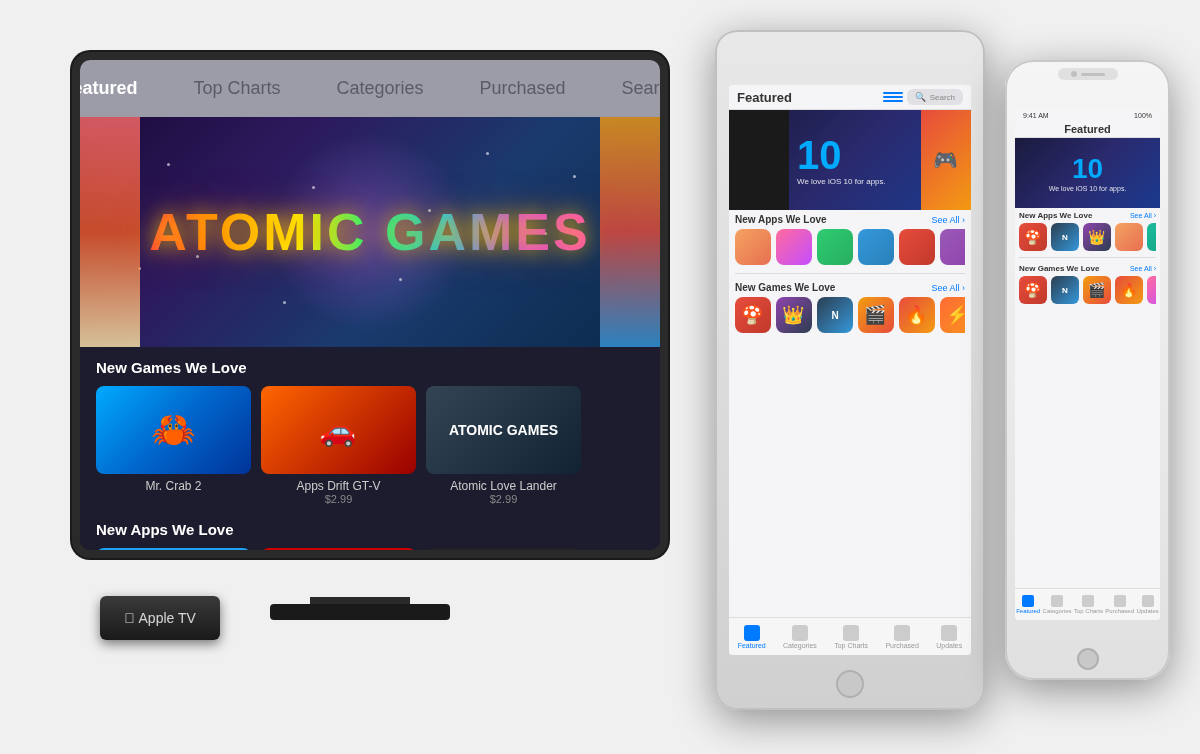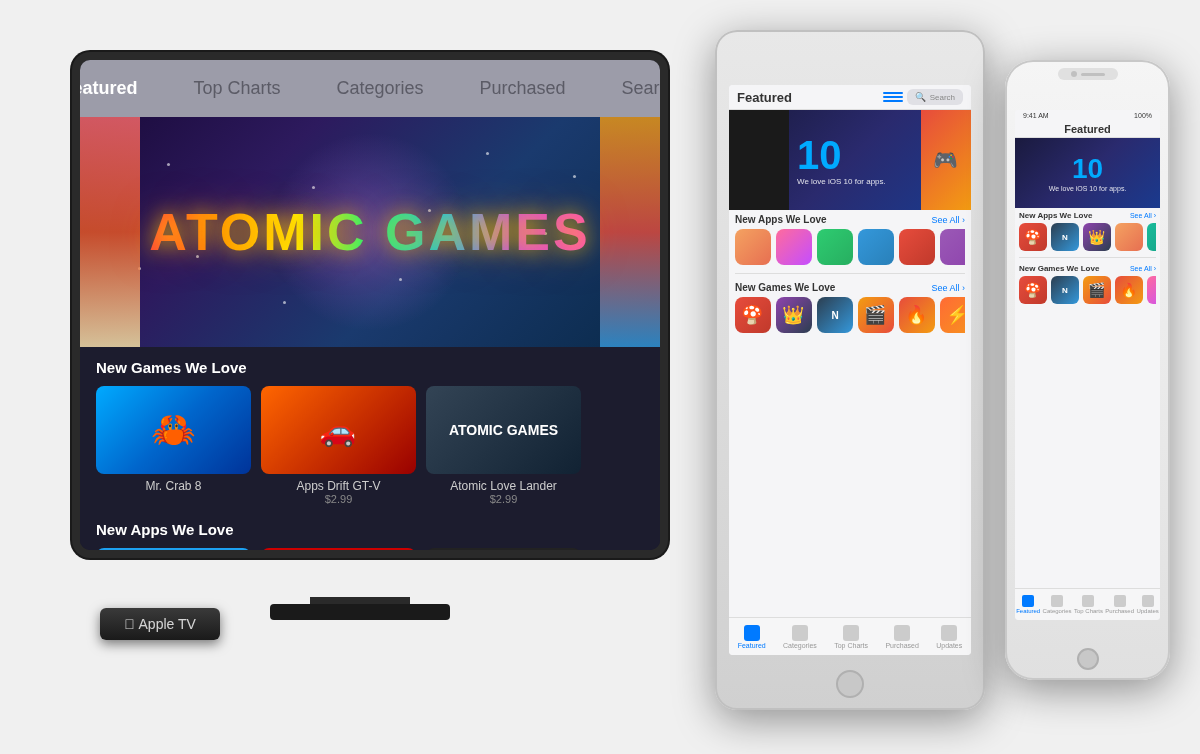--- a/index.html
+++ b/index.html
@@ -273,21 +273,21 @@
       background: #1a1a1a;
       border-radius: 4px;
     }
 
     
     .apple-tv-box {
       position: absolute;
       bottom: 20px;
       left: 80px;
       width: 120px;
-      height: 32px;
+      height: 44px;
       background: linear-gradient(180deg, #3a3a3a 0%, #1a1a1a 100%);
       border-radius: 6px;
       display: flex;
       align-items: center;
       justify-content: center;
       box-shadow: 0 4px 12px rgba(0,0,0,0.5);
     }
 
     .apple-tv-logo {
       font-size: 14px;
@@ -735,21 +735,21 @@
       <div class="hero-side-right"></div>
     </div>
 
     <div class="tv-section">
       <div class="tv-section-title">New Games We Love</div>
       <div class="tv-apps-row">
         <div class="tv-app-item">
           <div class="tv-app-icon app-mr-crab">
             <span>🦀</span>
           </div>
-          <div class="tv-app-name">Mr. Crab 8</div>
+          <div class="tv-app-name">Mr. Crab 2</div>
           <div class="tv-app-price"></div>
         </div>
         <div class="tv-app-item">
           <div class="tv-app-icon app-thumb-drift">
             <span>🚗</span>
           </div>
           <div class="tv-app-name">Apps Drift GT-V</div>
           <div class="tv-app-price">$2.99</div>
         </div>
         <div class="tv-app-item">

